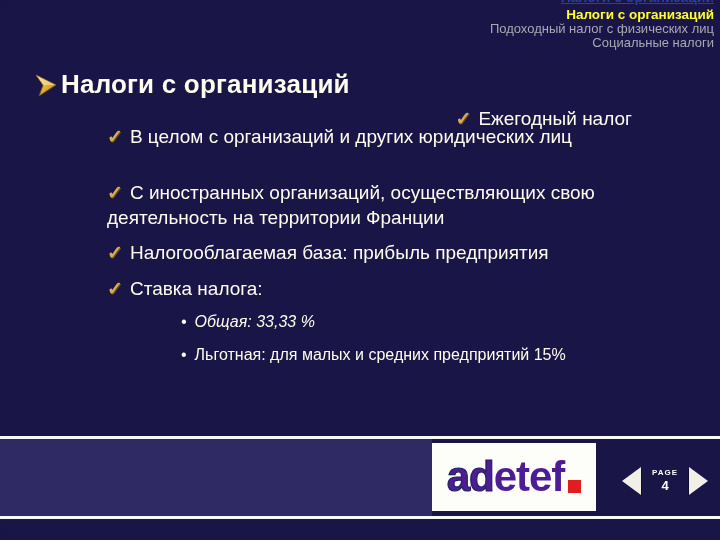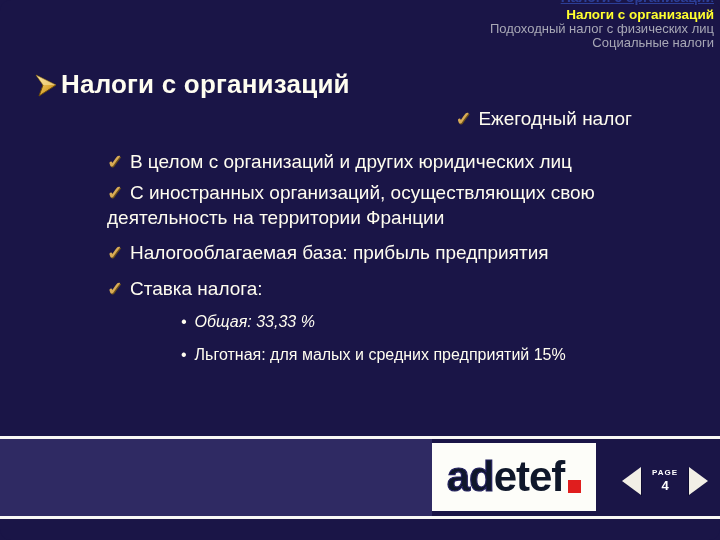--- a/index.html
+++ b/index.html
@@ -42,21 +42,21 @@
 
   
   .bullet {
     position:absolute; left:107px; width:525px;
     font-size:19px; line-height:25px; color:#fffdf0;
   }
   .check {
     font-weight:bold; color:#d8ab55; margin-right:7px;
     text-shadow:1px 1px 0 #6e511a;
   }
-  .b1 { top:106px;text-align:right; } .b2 { top:149px; } .b3 { top:180px; }
+  .b1 { top:106px;text-align:right; } .b2 { top:124px; } .b3 { top:180px; }
   .b4 { top:240px; } .b5 { top:276px; }
 
   .sub-bullet {
     position:absolute; left:181px; width:460px;
     font-size:16px; line-height:20px; color:#fffdf0;
   }
   .dot { margin-right:8px; color:#fffdf0; }
   .s1 { top:312px;font-style:italic; } .s2 { top:345px; }
 
   
@@ -70,21 +70,21 @@
     background:#1a1547;
   }
   .footer-band-left {
     position:absolute; top:0; left:0; width:432px; height:77px;
     background:#2f2a63;
   }
   .logo-box {
     position:absolute; left:432px; top:4px; width:164px; height:68px;
     background:#fdfdf9; display:flex; align-items:center; justify-content:center;
   }
-  .logo-text { font-size:42px; color:#0f172a; letter-spacing:-1px; line-height:1;text-align:right; }
+  .logo-text { font-size:42px; color:#4c1d95; letter-spacing:-1px; line-height:1;text-align:right; }
   .logo-ad   { font-weight:bold; -webkit-text-stroke:1.2px #22205e; }
   .logo-etef { font-weight:bold; }
   .logo-dot  {
     width:13px; height:13px; background:#e01e1e;
     margin-left:4px; margin-top:18px; flex:0 0 auto;
   }
 
   .pager {
     position:absolute; left:622px; top:21px;
     display:flex; align-items:center;

